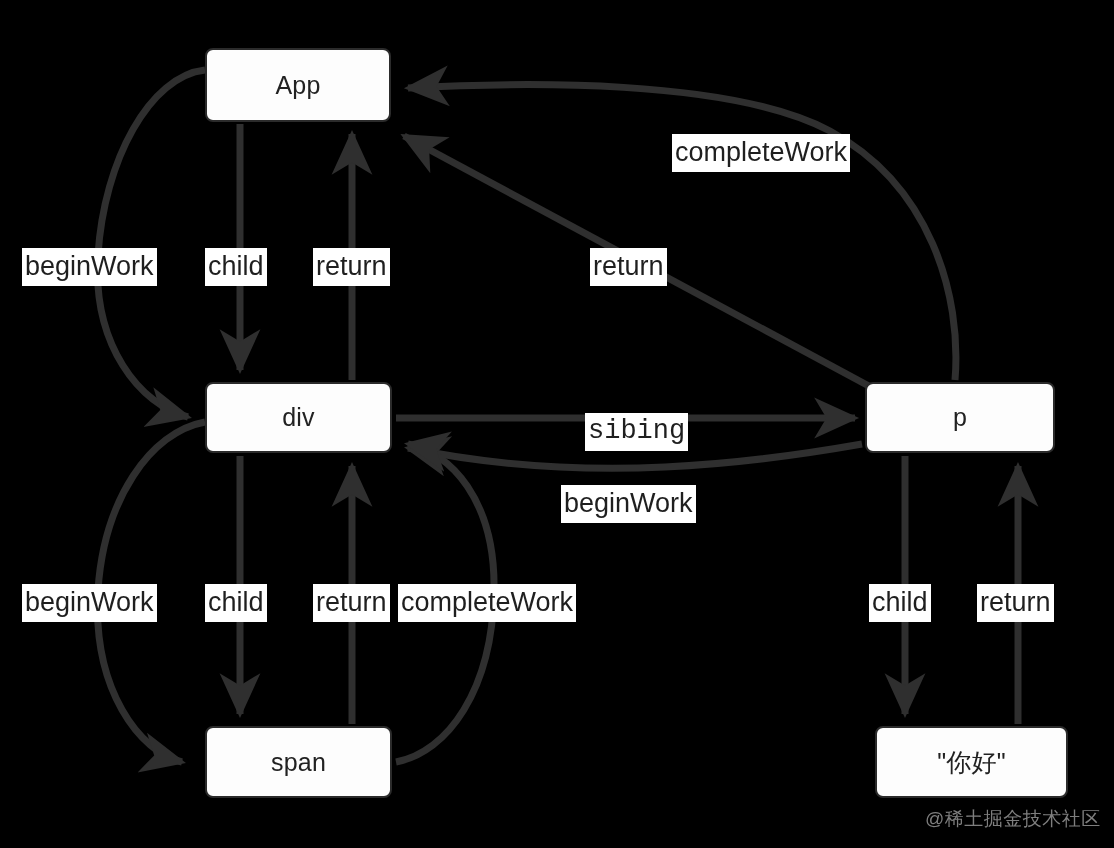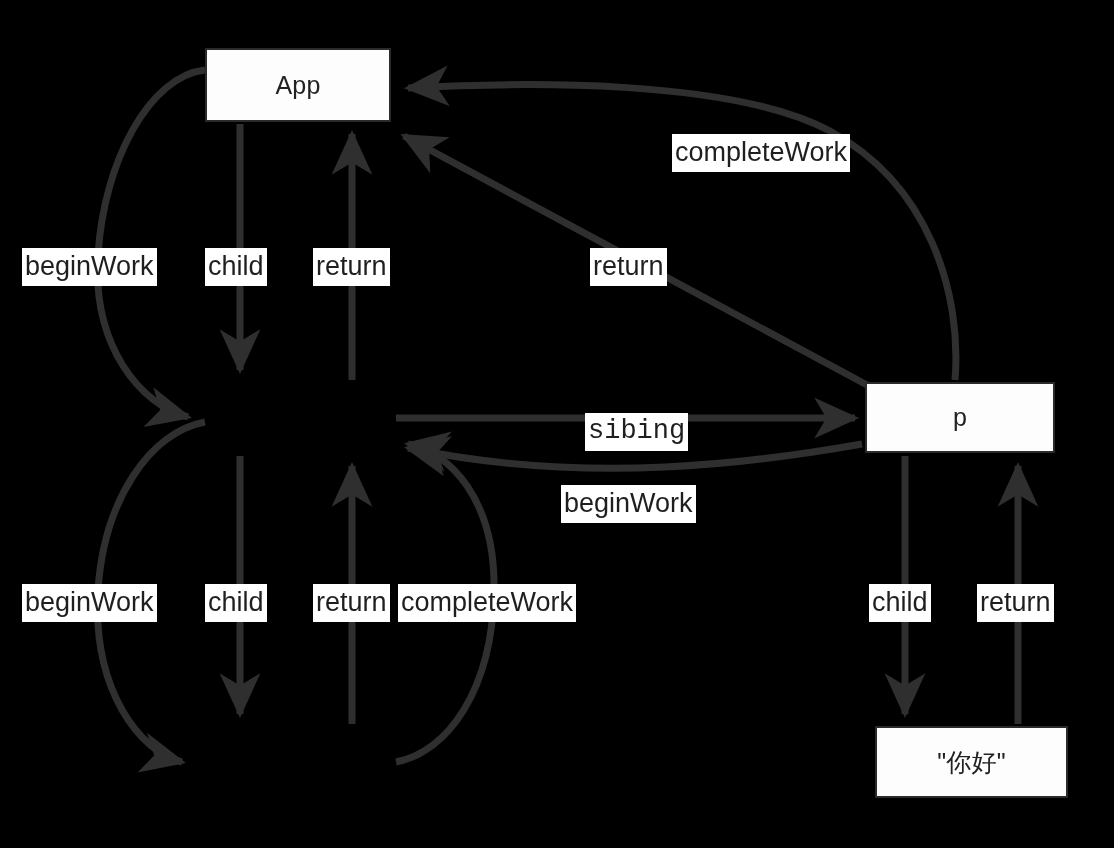--- a/index.html
+++ b/index.html
@@ -22,21 +22,21 @@
     left: 0;
     top: 0;
     width: 1114px;
     height: 848px;
   }
   .node {
     position: absolute;
     box-sizing: border-box;
     background: #fdfdfd;
     border: 2px solid #2b2b2b;
-    border-radius: 1px;
+    border-radius: 8px;
     display: flex;
     align-items: center;
     justify-content: center;
     color: #222222;
     font-size: 25px;
     line-height: 1;
     letter-spacing: 0.2px;
   }
   .edge-label {
     position: absolute;
@@ -97,25 +97,31 @@
       <path d="M 905 456 L 905 714" marker-end="url(#arrow)"></path>
 
       <path d="M 1018 724 L 1018 466" marker-end="url(#arrow)"></path>
     </g>
   </svg>
 
   <div class="node" style="left:205px; top:48px; width:186px; height:74px;">
     <span>App</span>
   </div>
 
+  <div class="node" style="left:205px; top:382px; width:187px; height:71px;">
+    <span>div</span>
+  </div>
 
   <div class="node" style="left:865px; top:382px; width:190px; height:71px;">
     <span>p</span>
   </div>
 
+  <div class="node" style="left:205px; top:726px; width:187px; height:72px;">
+    <span>span</span>
+  </div>
 
   <div class="node" style="left:875px; top:726px; width:193px; height:72px;">
     <span>"你好"</span>
   </div>
 
   <div class="edge-label" style="left:22px; top:236px;">beginWork</div>
 
   <div class="edge-label" style="left:205px; top:236px;">child</div>
 
   <div class="edge-label" style="left:313px; top:236px;">return</div>
@@ -133,14 +139,15 @@
   <div class="edge-label" style="left:205px; top:572px;">child</div>
 
   <div class="edge-label" style="left:313px; top:572px;">return</div>
 
   <div class="edge-label" style="left:398px; top:572px;">completeWork</div>
 
   <div class="edge-label" style="left:869px; top:572px;">child</div>
 
   <div class="edge-label" style="left:977px; top:572px;">return</div>
 
+  <div class="watermark" style="left:925px; top:806px;">@稀土掘金技术社区</div>
 
 </div>
 
 </body></html>

